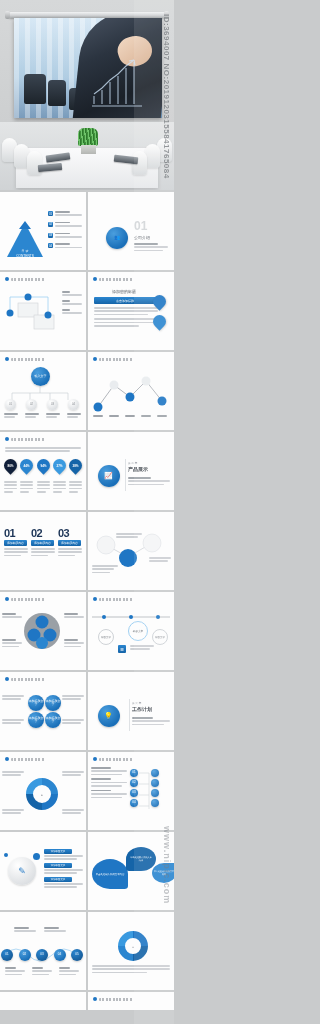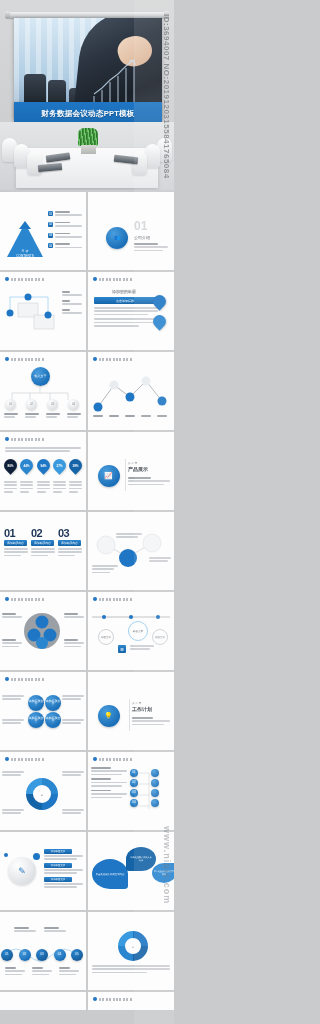--- a/index.html
+++ b/index.html
@@ -213,28 +213,20 @@
             <path d="M22 50 L22 28"></path>
           <path d="M30 50 L30 22"></path>
             <path d="M38 50 L38 14"></path>
             <path d="M46 50 L46 8"></path>
           <path d="M6 40 L14 34 L22 26 L30 20 L38 12 L46 6"></path>
           <path d="M46 6 l-5 1 M46 6 l1 5"></path>
         </g>
       </svg>
     </div>
 
-    <div class="title-band">
-      <div class="title-main">财务数据会议动态PPT模板</div>
-      <div class="title-sub-wrap">
-        <div class="title-rule"></div>
-        <div class="title-sub">爱将汇报 公司介绍 产品推广</div>
-        <div class="title-rule"></div>
-      </div>
-    </div>
 
     <div class="hero-bottom">
       <div class="mtable"></div>
       <div class="mchair" style="left:2px;  top:16px;"></div>
       <div class="mchair" style="left:14px; top:22px;"></div>
       <div class="mchair" style="left:27px; top:29px;"></div>
       <div class="mchair" style="right:2px;  top:16px;"></div>
       <div class="mchair" style="right:14px; top:22px;"></div>
       <div class="mchair" style="right:27px; top:29px;"></div>
       <div class="laptop" style="left:46px; top:32px; transform:rotate(-8deg);"></div>

